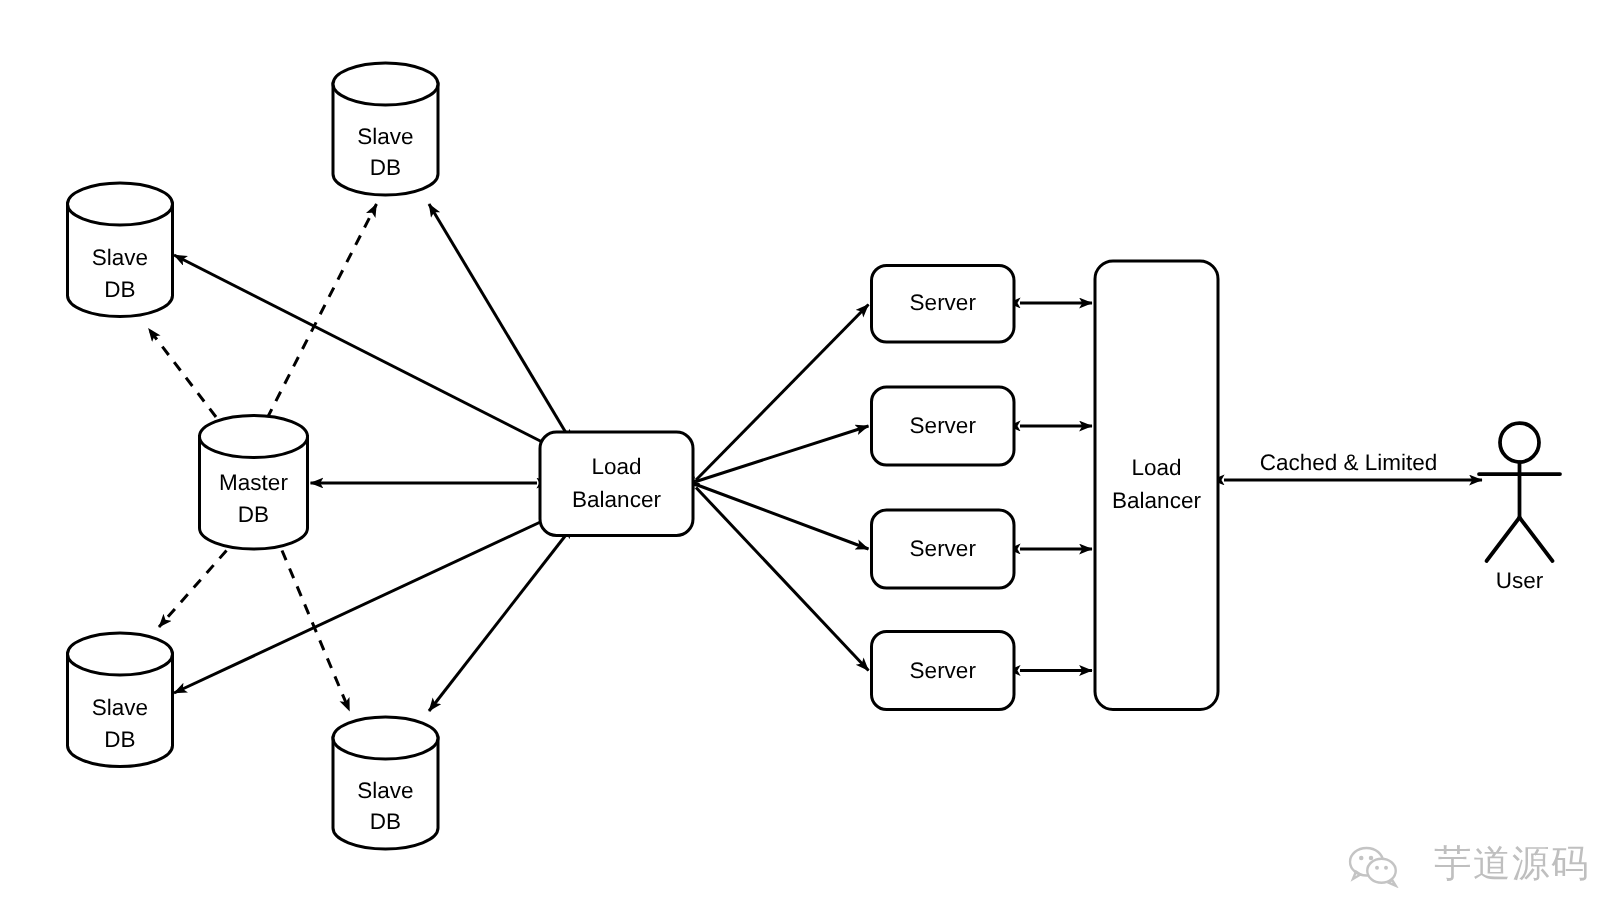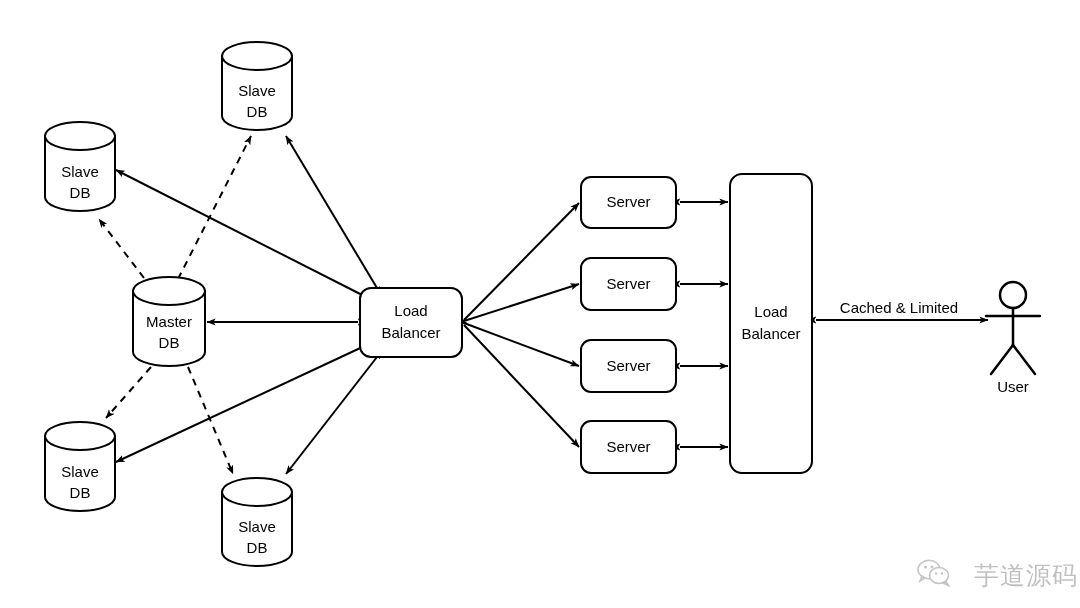--- a/index.html
+++ b/index.html
@@ -63,24 +63,24 @@
     stroke-dasharray: 7 6;
   }
   .actor-stroke {
     stroke: #000000;
     stroke-width: 2.5;
     fill: none;
     stroke-linecap: round;
   }
   #watermark {
     position: absolute;
-    right: 2px;
+    right: 20px;
     bottom: 16px;
     display: flex;
-    align-items: flex-start;
+    align-items: flex-end;
     gap: 23px;
     opacity: 0.32;
     pointer-events: none;
   }
   #watermark .wm-text {
     font-family: "DejaVu Sans", sans-serif;
     font-size: 25px;
     color: #3a3a3a;
     letter-spacing: 1px;
     white-space: nowrap;

